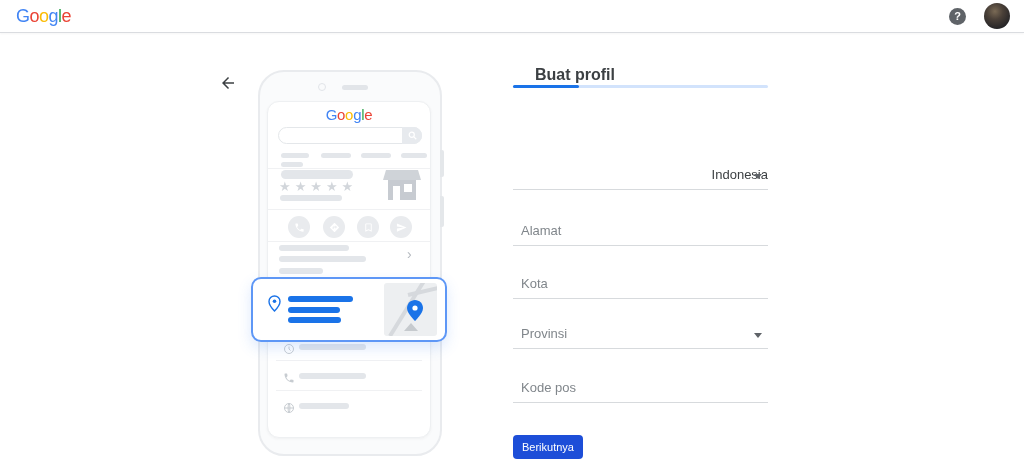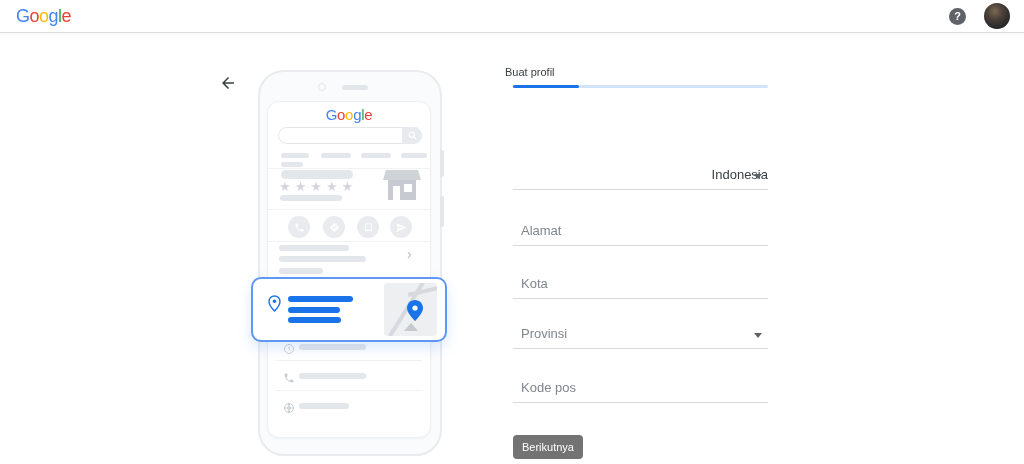--- a/index.html
+++ b/index.html
@@ -61,37 +61,37 @@
 
   
   .loc-card { position:absolute; left:251px; top:277px; width:196px; height:65px; background:#fff;
               border:2px solid #5e97f6; border-radius:10px; z-index:5;
               box-shadow:0 6px 14px rgba(66,133,244,.18); }
   .loc-pin { position:absolute; left:14px; top:16px; }
   .loc-bar { position:absolute; left:35px; height:6px; background:#1a73e8; border-radius:3px; }
   .map-thumb { position:absolute; left:131px; top:4px; width:53px; height:53px; border-radius:3px; overflow:hidden; }
 
   
-  .step-label { position:absolute; left:505px; top:66px; font-size:11px; color:#3c4043; }
+  .step-label { position:absolute; left:535px; top:66px; font-size:16px; color:#3c4043;font-weight:bold; }
   .progress { position:absolute; left:513px; top:85px; width:255px; height:3px; background:#d2e3fc; border-radius:2px; }
   .progress-fill { height:3px; background:#1a73e8; border-radius:2px; width:26%; }
   .page-heading { position:absolute; left:513px; top:110px; font-size:22px; color:#202124; font-weight:400; }
 
   .field { position:absolute; left:513px; width:255px; height:24px; border-bottom:1px solid #d7dadd; cursor:text; }
   .field-select { cursor:pointer; }
   .field-text { font-size:13px; padding-left:8px; line-height:18px; }
   .val-dark { color:#3c4043;text-align:right; }
   .val-gray { color:#80868b; }
   .caret { position:absolute; right:6px; top:8px; width:0; height:0;
            border-left:4px solid transparent; border-right:4px solid transparent; border-top:5px solid #5f6368; }
   input.txt { position:absolute; left:513px; width:255px; height:24px; border:none; border-bottom:1px solid #d7dadd;
               background:transparent; font-family:inherit; font-size:13px; color:#3c4043; padding:0 0 6px 8px; outline:none; }
   input.txt::placeholder { color:#80868b; }
 
-  .next-btn { position:absolute; left:513px; top:435px; width:70px; height:24px; background:#737373; color:#fff;
+  .next-btn { position:absolute; left:513px; top:435px; width:70px; height:24px; background:#1d4ed8; color:#fff;
               border:none; border-radius:4px; font-family:inherit; font-size:11px; font-weight:500; cursor:pointer; }
 </style>
 </head>
 <body>
 
 <div class="canvas">
 
   <div class="header">
     <div class="logo"><span style="color: rgb(66, 133, 244);">G</span><span style="color: rgb(234, 67, 53);">o</span><span style="color: rgb(251, 188, 5);">o</span><span style="color: rgb(66, 133, 244);">g</span><span style="color: rgb(52, 168, 83);">l</span><span style="color: rgb(234, 67, 53);">e</span></div>
     <div class="header-right">

